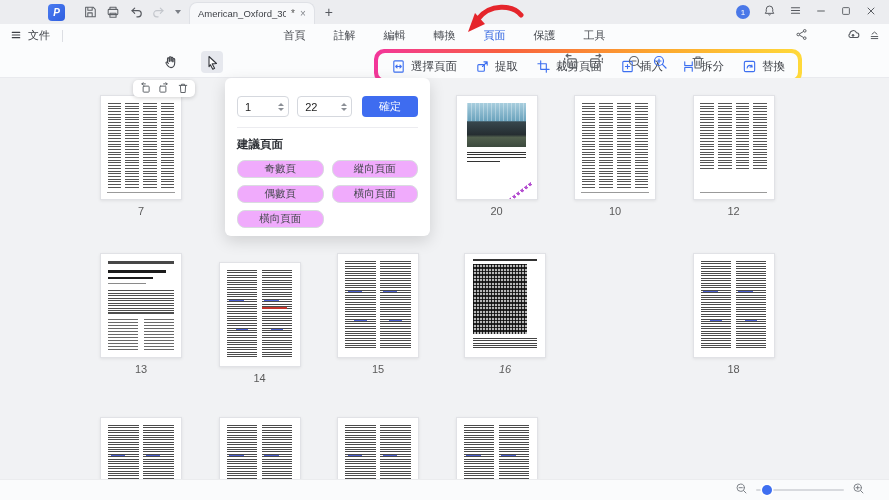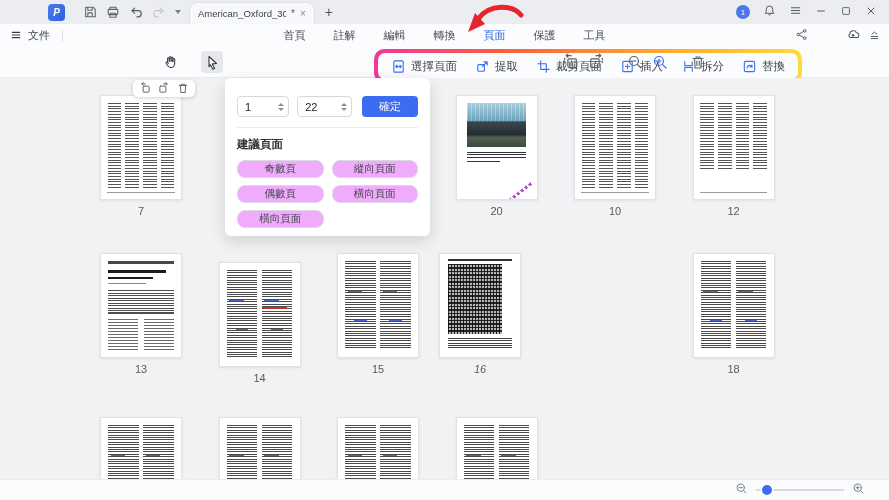--- a/index.html
+++ b/index.html
@@ -361,21 +361,21 @@
       </div>
       <div class="pnum">14</div>
     </div>
     <div class="thumb" style="left: 337px; top: 175px;">
       <div class="page twocol">
         <i class="tc"></i>
         <i class="tc"></i>
       </div>
       <div class="pnum">15</div>
     </div>
-    <div class="thumb" style="left: 439px; top: 175px; font-style: italic;">
+    <div class="thumb" style="left: 464px; top: 175px; font-style: italic;">
       <div class="page table">
         <i class="hl"></i>
         <i class="tbl"></i>
         <i class="cap3"></i>
       </div>
       <div class="pnum">16</div>
     </div>
     <div class="thumb" style="left: 692.5px; top: 175px;">
       <div class="page twocol">
         <i class="tc"></i>

